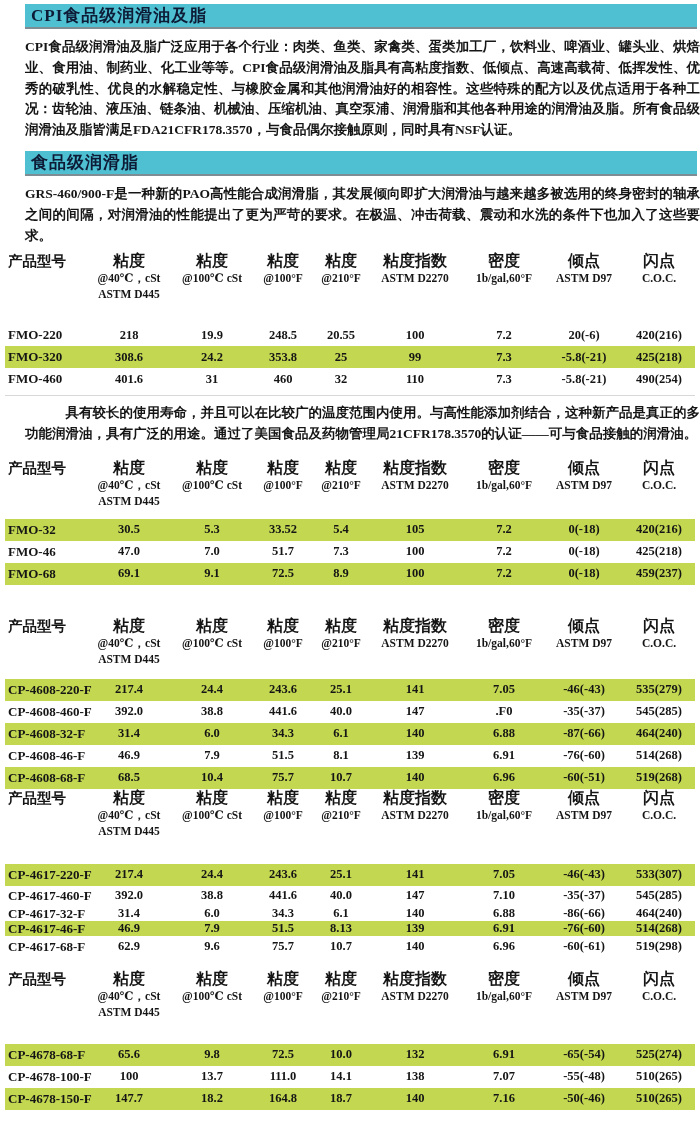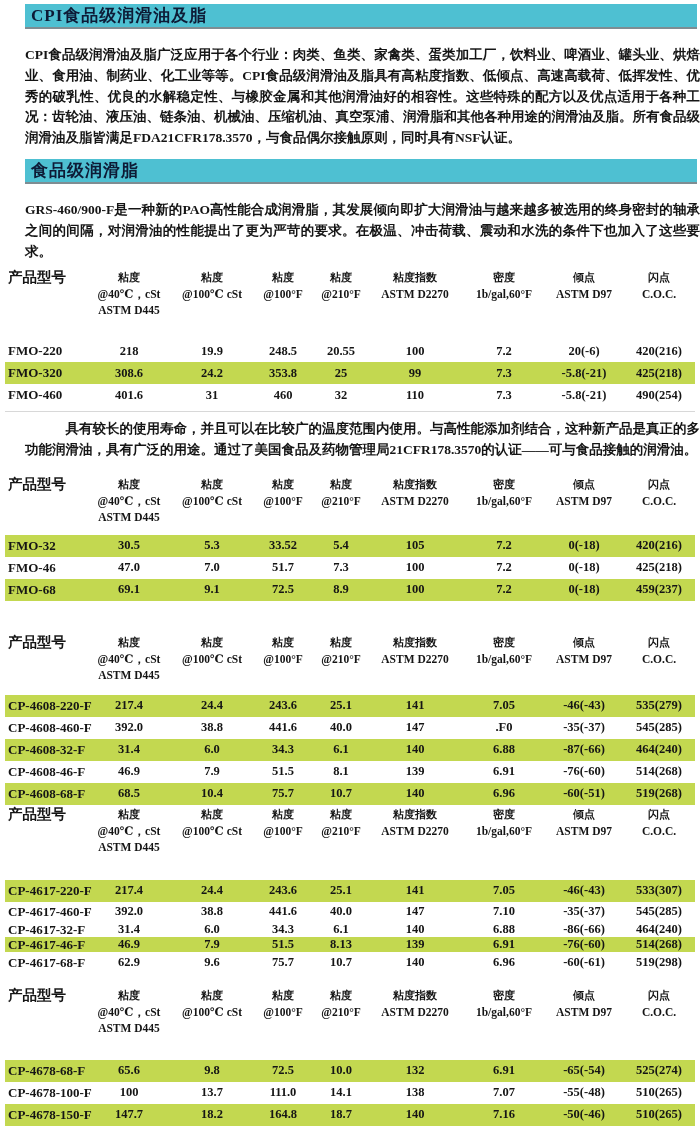--- a/index.html
+++ b/index.html
@@ -13,21 +13,21 @@
   body {
     width: 700px; height: 1134px; overflow: hidden;
     background: #ffffff;
     font-family: "Liberation Serif", "DejaVu Serif", serif;
     font-weight: bold;
     color: var(--ink);
   }
   .page { width: 700px; height: 1134px; padding-top: 4px; position: relative; }
 
   .cyan-bar {
-    margin: 0 3px 16px 25px;
+    margin: 0 3px 8px 25px;
     height: 25px; line-height: 23px;
     background: var(--cyan);
     border-bottom: 2px solid var(--cyan-edge);
     color: var(--title-ink);
     font-size: 17px; letter-spacing: 1px;
     padding-left: 6px;
   }
   .para {
     margin: 7px 0 0 25px;
     font-size: 13.5px; line-height: 20.8px;
@@ -38,21 +38,21 @@
 
   .divider { margin: 5px 5px 0 5px; border-top: 1px solid #d8d8d8; height: 0; }
 
   .table-slot { margin: 0 5px; width: 690px; }
   .thead, .trow {
     display: grid;
     grid-template-columns: 80px 88px 78px 64px 52px 96px 82px 78px 72px;
   }
   .hcell { text-align: center; }
   .hcell.c0 { text-align: left; padding-left: 3px; }
-  .hline0 { font-size: 11px; line-height: 18px; }
+  .hline0 { font-size: 16px; line-height: 18px; }
   .hcell.c0 .hline0 { font-size: 14.5px; }
   .hline1, .hline2 { font-size: 11.5px; line-height: 16px; }
   .tbody { margin-top: 8px; }
   .trow { height: 22px; align-items: center; font-size: 12.5px; }
   .trow .cell { text-align: center; white-space: nowrap; }
   .trow .cell.c0 { text-align: left; padding-left: 3px; font-size: 13px; }
   .trow.hl { background: var(--hl); }
 
   
   .table-slot[data-table="0"] { margin-top: 6px; }

